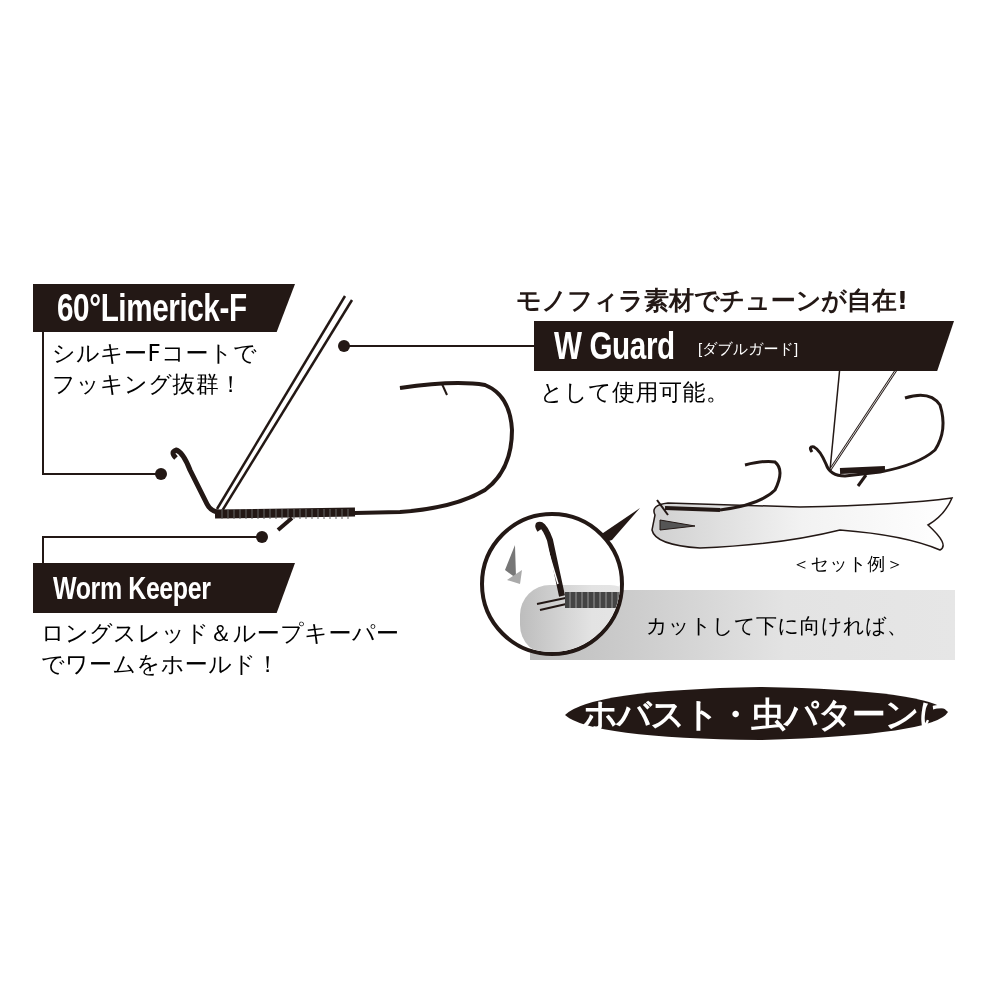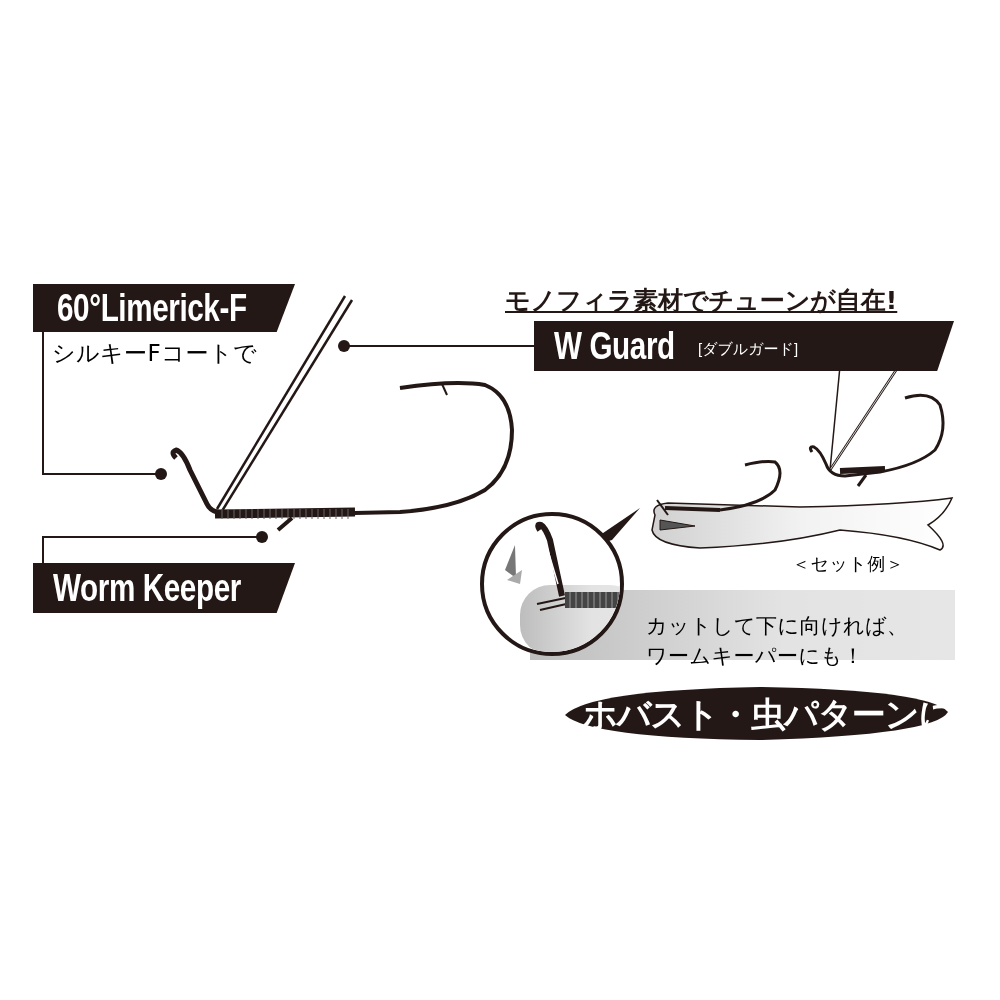--- a/index.html
+++ b/index.html
@@ -143,36 +143,39 @@
   </g>
 
   <path d="M565,715 Q590,690 760,687 Q930,690 948,712 Q935,735 760,740 Q590,738 565,715 Z" fill="#231815"></path>
 </svg>
 
 <div class="banner" style="left:33px; top:284px; width:262px; height:48px; padding-left:24px; font-size:38px; line-height:48px; clip-path: polygon(0 0, 100% 0, 93% 100%, 0 100%);">
   <span class="banner-title">60°Limerick-F</span>
 </div>
 <div class="desc" style="left:52px; top:338px;">
   <div>シルキーFコートで</div>
+  <div>フッキング抜群！</div>
 </div>
 
-<div class="banner" style="left:33px; top:563px; width:262px; height:50px; padding-left:20px; font-size:38px; line-height:50px; clip-path: polygon(0 0, 100% 0, 93% 100%, 0 100%);">
+<div class="banner" style="left:33px; top:563px; width:262px; height:50px; padding-left:20px; font-size:32px; line-height:50px; clip-path: polygon(0 0, 100% 0, 93% 100%, 0 100%);">
   <span class="banner-title">Worm Keeper</span>
 </div>
 <div class="desc" style="left:41px; top:618px;">
+  <div>ロングスレッド＆ループキーパー</div>
+  <div>でワームをホールド！</div>
 </div>
 
-<div class="headline" style="left:505px; top:284px;text-decoration:underline;">モノフィラ素材でチューンが自在!</div>
+<div class="headline" style="left:516px; top:284px;">モノフィラ素材でチューンが自在!</div>
 
 <div class="banner" style="left:534px; top:321px; width:420px; height:50px; padding-left:20px; font-size:38px; line-height:50px; clip-path: polygon(0 0, 100% 0, 96% 100%, 0 100%);">
   <span class="banner-title" style="transform: scaleX(0.78); display:inline-block; width:140px;">W Guard</span><span class="small-sub" style="margin-left:4px;">[ダブルガード]</span>
 </div>
 <div class="desc" style="left:540px; top:377px;">
+  <div>として使用可能。</div>
 </div>
 
 <div class="desc" style="left:792px; top:548px; font-size:18px;">＜セット例＞</div>
 
 <div class="desc" style="left:646px; top:611px; font-size:21px; line-height:30px;">
   <div>カットして下に向ければ、</div>
-  <div>ワームキーパーにも！</div>
 </div>
 
 <div class="pill-text" style="left:583px; top:692px;text-align:center;">ホバスト・虫パターンに!</div>
 
 </body></html>

